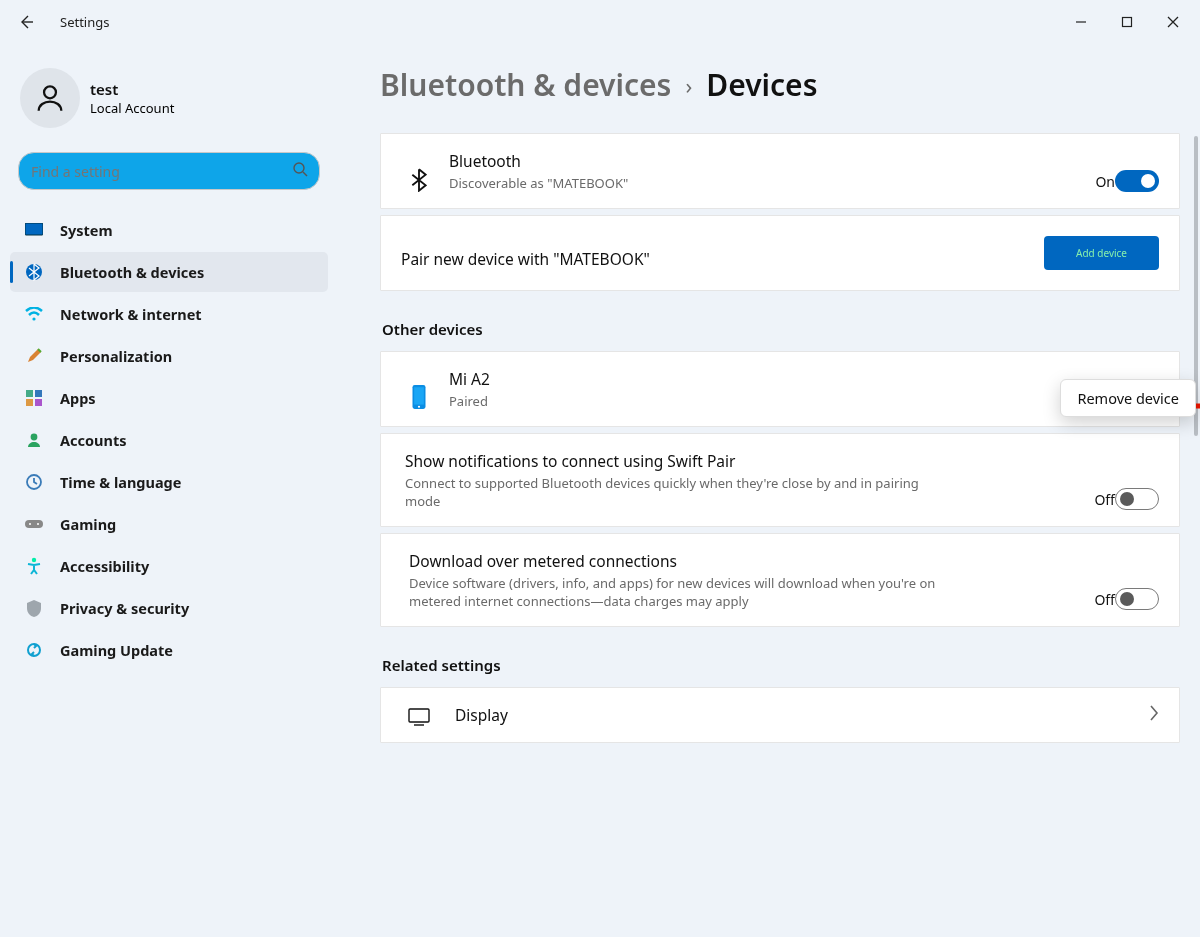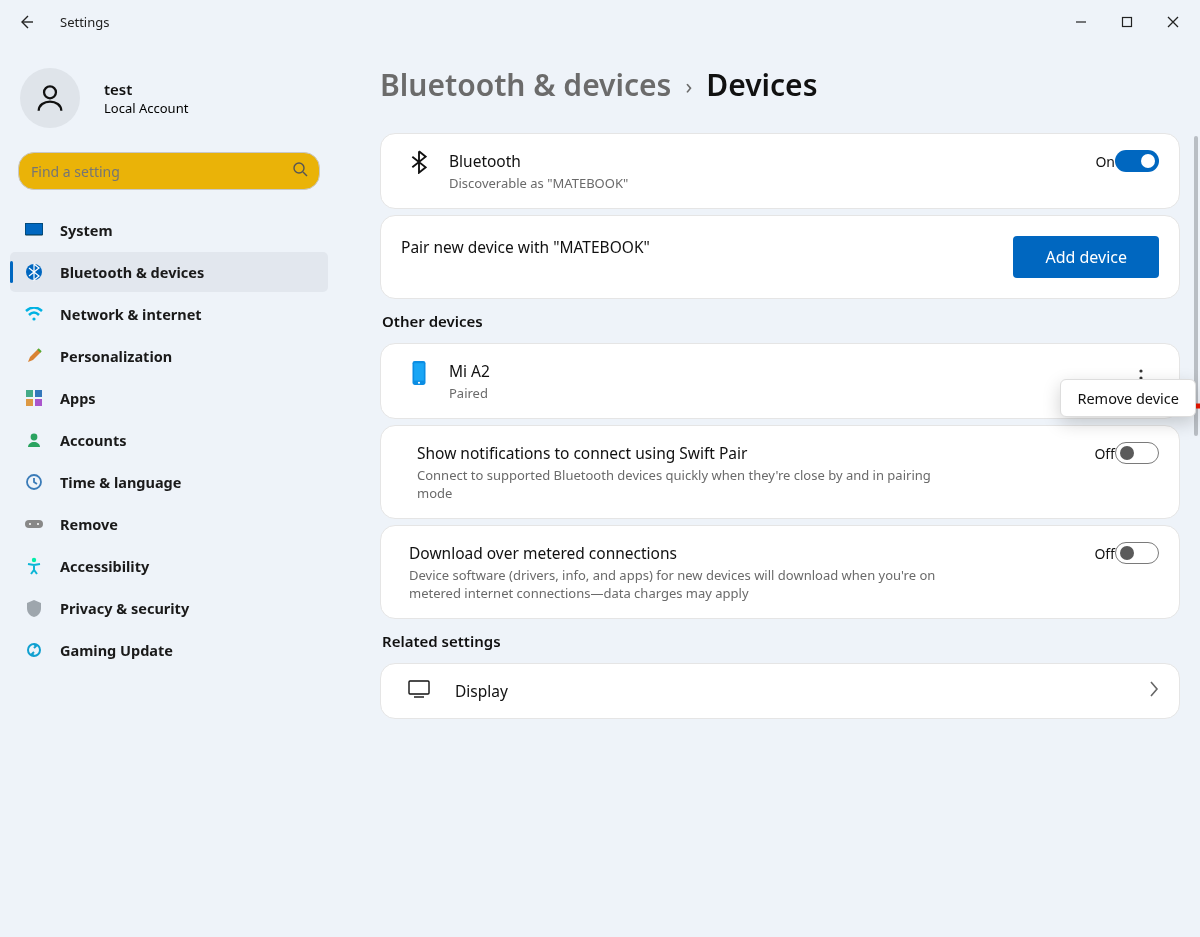--- a/index.html
+++ b/index.html
@@ -10,54 +10,54 @@
   .titlebar .back { width: 44px; height: 44px; display: flex; align-items: center; justify-content: center; color: #333; cursor: pointer; }
   .titlebar .title { font-size: 13px; color: #222; margin-left: 12px; }
   .titlebar .spacer { flex: 1; }
   .titlebar .winbtn { width: 46px; height: 32px; display: flex; align-items: center; justify-content: center; color: #222; cursor: pointer; }
 
   
   .app { display: flex; height: calc(937px - 44px); }
 
   
   .sidebar { width: 340px; padding: 14px 12px 14px 10px; }
-  .profile { display: flex; align-items: center; padding: 10px 10px 24px 10px; gap: 24px; }
+  .profile { display: flex; align-items: center; padding: 10px 10px 24px 10px; gap: 10px; }
   .avatar { width: 60px; height: 60px; border-radius: 50%; background: #dfe4ea; display: flex; align-items: center; justify-content: center; color: #111; }
   .pname { font-size: 15px; font-weight: 600; color: #111; }
   .psub { font-size: 13px; color: #000000; }
 
   .searchwrap { margin: 0 8px 20px 8px; }
-  .search { width: 100%; height: 38px; border: 1px solid #c8c8c8; border-radius: 16px; background: #eab308; padding: 0 28px 0 12px; font-size: 14px; color: #444; outline: none; }
+  .search { width: 100%; height: 38px; border: 1px solid #c8c8c8; border-radius: 16px; background: #0ea5e9; padding: 0 28px 0 12px; font-size: 14px; color: #444; outline: none; }
   .searchwrap { position: relative; }
   .searchicon { position: absolute; right: 12px; top: 50%; transform: translateY(-50%); color: #555; }
 
   .nav { display: flex; flex-direction: column; gap: 2px; font-weight: bold; }
   .navitem { display: flex; align-items: center; gap: 16px; height: 40px; padding: 0 14px; border-radius: 5px; font-size: 14.5px; color: #1a1a1a; cursor: pointer; position: relative; }
   .navitem .ico { width: 20px; display: flex; align-items: center; justify-content: center; }
   .navitem.active { background: #e2e7ee; }
   .navitem.active::before { content: ""; position: absolute; left: 0; top: 9px; bottom: 9px; width: 3px; border-radius: 3px; background: #0067c0; }
 
   
   .main { flex: 1; padding: 20px 20px 20px 40px; overflow: hidden; position: relative; }
   .breadcrumb { display: flex; align-items: center; gap: 14px; margin-bottom: 28px; }
   .bc-parent { font-size: 30px; font-weight: 600; color: #6b6b6b; cursor: pointer; }
   .bc-sep { font-size: 22px; color: #6b6b6b; }
   .bc-current { font-size: 30px; font-weight: 600; color: #111; }
 
-  .card { background: #fff; border: 1px solid #e5e5e5; border-radius: 15px; padding: 16px 20px; margin-bottom: 6px; display: flex; align-items: flex-start; }
+  .card { background: #fff; border: 1px solid #e5e5e5; border-radius: 1px; padding: 16px 20px; margin-bottom: 6px; display: flex; align-items: flex-end; }
   .card .cicon { width: 36px; display: flex; align-items: center; justify-content: center; color: #333; }
   .card .ctext { flex: 1; margin-left: 12px; }
   .card .ctitle { font-size: 15.5px; color: #111; }
   .card .csub { font-size: 13px; color: #6a6a6a; margin-top: 2px; max-width: 540px; }
   .card .cright { display: flex; align-items: center; }
   .statelabel { font-size: 14px; color: #111; }
 
-  .bigbtn { background: #0067c0; color: #ffffff; border: none; border-radius: 4px; padding: 10px 32px; font-size: 16px; cursor: pointer; }
-
-  .sectionh { font-size: 15px; font-weight: 600; color: #111; margin: 12px 0 12px 2px; }
+  .bigbtn { background: #0067c0; color: #86efac; border: none; border-radius: 4px; padding: 10px 32px; font-size: 10px; cursor: pointer; }
+
+  .sectionh { font-size: 15px; font-weight: 600; color: #111; margin: 28px 0 12px 2px; }
 
   .toggle { width: 44px; height: 22px; border-radius: 11px; position: relative; cursor: pointer; }
   .toggle .knob { width: 14px; height: 14px; border-radius: 50%; position: absolute; top: 4px; }
   .toggle.on { background: #0067c0; }
   .toggle.on .knob { right: 4px; background: #fff; }
   .toggle.off { background: #fff; border: 1px solid #7a7a7a; }
   .toggle.off .knob { left: 4px; background: #5a5a5a; top: 3px; }
 
   .morebtn { width: 36px; height: 36px; display: flex; align-items: center; justify-content: center; border-radius: 4px; cursor: pointer; color: #333; }
 
@@ -196,21 +196,21 @@
         <span>Time &amp; language</span>
       </div>
       <div class="navitem">
         <span class="ico">
             <svg width="18" height="12" viewBox="0 0 18 12">
               <rect x="0" y="2" width="18" height="8" rx="4" fill="#888"></rect>
               <circle cx="5" cy="6" r="1" fill="#fff"></circle>
               <circle cx="13" cy="6" r="1" fill="#fff"></circle>
             </svg>
           </span>
-        <span>Remove</span>
+        <span>Gaming</span>
       </div>
       <div class="navitem">
         <span class="ico">
             <svg width="16" height="18" viewBox="0 0 16 18">
               <circle cx="8" cy="3" r="2.2" fill="#0ea"></circle>
               <path d="M2 7l6 1 6-1M8 8v5m-3 4 3-4 3 4" stroke="#0cb5d6" stroke-width="2" fill="none"></path>
             </svg>
           </span>
         <span>Accessibility</span>
       </div>
@@ -281,21 +281,21 @@
         <svg width="4" height="18" viewBox="0 0 4 18">
             <circle cx="2" cy="2" r="1.6" fill="#333"></circle>
             <circle cx="2" cy="9" r="1.6" fill="#333"></circle>
             <circle cx="2" cy="16" r="1.6" fill="#333"></circle>
           </svg>
       </div>
     </div>
 
 
     <div class="card">
-      <div class="ctext" style="margin-left:16px">
+      <div class="ctext" style="margin-left:4px">
         <div class="ctitle">Show notifications to connect using Swift Pair</div>
         <div class="csub">Connect to supported Bluetooth devices quickly when they're close by and in pairing mode</div>
       </div>
       <div class="cright">
         <span class="statelabel">Off</span>
         <div class="toggle off">
             <div class="knob"></div>
           </div>
       </div>
     </div>

